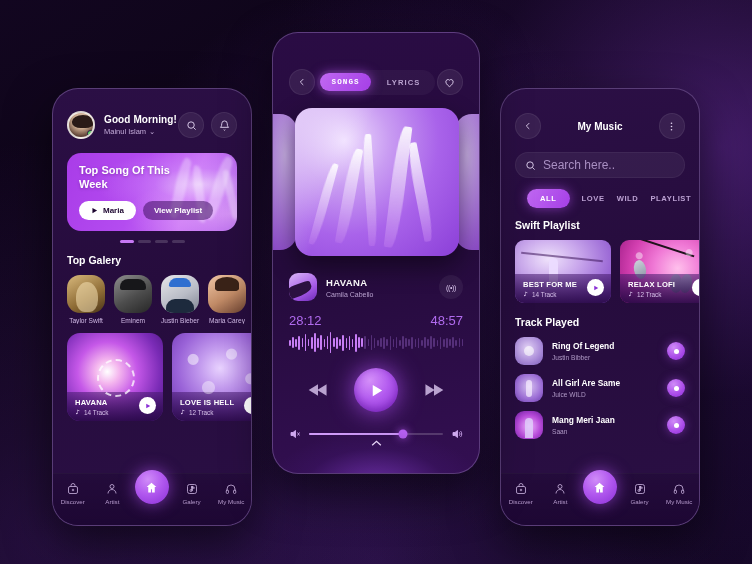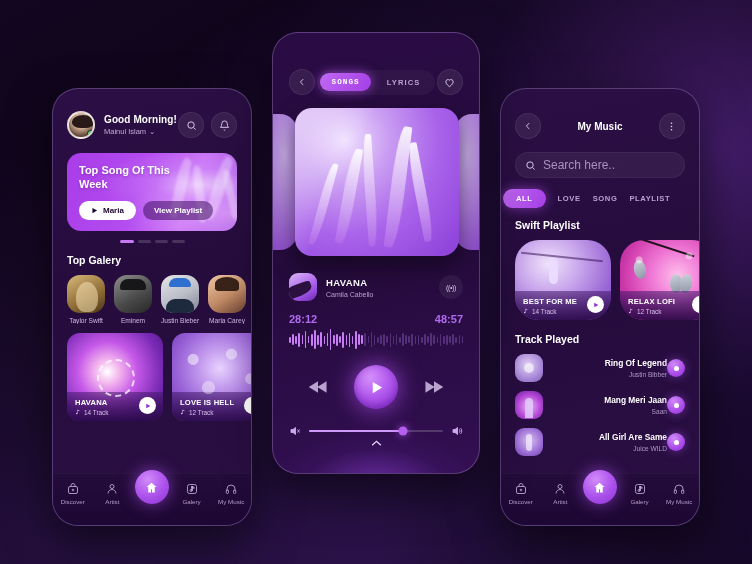--- a/index.html
+++ b/index.html
@@ -175,21 +175,21 @@
     background:linear-gradient(150deg,#d9b6f7,#a75ce8 60%,#6f2ab8);
   }
   .c-thumb::after{content:"";position:absolute;left:-3px;top:11px;width:26px;height:12px;background:#2b1140;
     transform:rotate(-20deg);border-radius:40% 20% 50% 10%;}
   .c-meta{ margin-left:9px;flex:1; }
   .c-meta .n1{ color:#fff;font-size:9.5px;font-weight:bold;letter-spacing:.4px; }
   .c-meta .n2{ color:#b9a2cf;font-size:7px;margin-top:3px; }
   .cast{ width:24px;height:24px;border-radius:50%;background:rgba(255,255,255,.06);
          display:flex;align-items:center;justify-content:center;color:#dcc7ee;font-size:7px;letter-spacing:-.4px; }
 
-  .c-times{ display:flex;justify-content:space-between;padding:12px 16px 0 16px;color:#b06bee;font-size:11px;font-weight:bold; }
+  .c-times{ display:flex;justify-content:space-between;padding:12px 16px 0 16px;color:#b06bee;font-size:13px;font-weight:normal; }
   .wave{ display:flex;align-items:center;gap:1.5px;height:24px;padding:5px 16px 0 16px; }
   .wave i{ width:2px;border-radius:1px;display:block; }
 
   .c-ctrl{ display:flex;align-items:center;justify-content:center;gap:26px;padding:16px 0 0 0; }
   .big-play{
     width:44px;height:44px;border-radius:50%;
     background:radial-gradient(circle at 36% 28%, #d48ff9 0%, #b45cf0 45%, #9234d9 100%);
     display:flex;align-items:center;justify-content:center;
     box-shadow:0 0 24px rgba(175,80,240,.8), inset 0 -3px 8px rgba(80,10,140,.5);
   }
@@ -209,27 +209,27 @@
   .r-title{ color:#fff;font-size:10px;font-weight:bold; }
   .search{
     margin:13px 14px 0 14px;height:26px;border-radius:16px;background:rgba(255,255,255,.06);
     border:1px solid rgba(255,255,255,.05);display:flex;align-items:center;padding:0 9px;gap:7px;
   }
   .search input{
     flex:1;background:transparent;border:0;outline:0;color:#fff;font-size:12px;
     font-family:"Liberation Sans", sans-serif;
   }
   .search input::placeholder{ color:#a98fc2; }
-  .chips{ display:flex;align-items:center;gap:12px;padding:11px 14px 0 2px; }
+  .chips{ display:flex;align-items:center;gap:12px;padding:11px 14px 0 26px; }
   .chip{ color:#bba0d2;font-size:7.6px;font-weight:bold;letter-spacing:.6px; }
   .chip.on{ color:#fff;background:linear-gradient(120deg,#c068f2,#a53fe6);padding:5px 13px;border-radius:16px;
             box-shadow:0 0 12px rgba(180,80,240,.6); }
 
   .pl-row{ display:flex;gap:9px;padding:9px 0 0 14px; }
-  .plcard{ width:96px;height:80px;border-radius:24px;position:relative;overflow:hidden;flex:none; }
+  .plcard{ width:96px;height:63px;border-radius:9px;position:relative;overflow:hidden;flex:none; }
   .pc-a{ background:
       radial-gradient(ellipse at 35% 30%, #efe2fb 0%, #c9a7ec 35%, #9c6ad6 70%, #7742bd 100%);}
   .pc-a .fig{position:absolute;left:34px;top:18px;width:9px;height:26px;border-radius:5px;background:rgba(235,220,255,.92);}
   .pc-a .ln{position:absolute;left:6px;top:16px;width:82px;height:1.5px;background:rgba(60,20,90,.55);transform:rotate(6deg);}
   .pc-b{ background:
       radial-gradient(circle at 60% 45%, #ffc0ec 0%, #f07ad6 35%, #d33fb0 70%, #a3208a 100%);}
   .pc-b::after{content:"";position:absolute;inset:0;
       background:
         radial-gradient(circle at 20% 25%, rgba(255,255,255,.45) 0 3px, rgba(0,0,0,0) 4px),
         radial-gradient(circle at 72% 20%, rgba(255,255,255,.4) 0 3px, rgba(0,0,0,0) 4px),
@@ -239,21 +239,21 @@
   .pc-b .stem{position:absolute;left:2px;top:4px;width:74px;height:1.6px;background:#20121c;transform:rotate(18deg);}
 
   .rp-item{ display:flex;align-items:center;padding:9px 14px 0 14px; }
   .rp-thumb{ width:28px;height:28px;border-radius:9px;flex:none;overflow:hidden;position:relative; }
   .rt1{ background:radial-gradient(circle at 45% 40%, #e4d3f7, #a98ad8 60%, #7b5cb8);}
   .rt1::after{content:"";position:absolute;left:9px;top:9px;width:10px;height:10px;border-radius:50%;background:rgba(255,255,255,.6);}
   .rt2{ background:radial-gradient(circle at 50% 45%, #d9c4f2, #9d6fd6 60%, #6c3cae);}
   .rt2::after{content:"";position:absolute;left:11px;top:6px;width:6px;height:17px;border-radius:4px;background:rgba(245,235,255,.75);}
   .rt3{ background:radial-gradient(circle at 50% 55%, #f0b4ff, #b649d8 55%, #6b1c9e);}
   .rt3::after{content:"";position:absolute;left:10px;top:7px;width:8px;height:20px;border-radius:4px 4px 0 0;background:rgba(225,205,250,.85);}
-  .rp-meta{ margin-left:9px;flex:1;text-align:right; }
+  .rp-meta{ margin-left:9px;flex:1; }
   .rp-meta .m1{ color:#fff;font-size:8.4px;font-weight:bold; }
   .rp-meta .m2{ color:#b09ac6;font-size:6.6px;margin-top:3px; }
   .rp-btn{
     width:18px;height:18px;border-radius:50%;flex:none;
     background:radial-gradient(circle at 38% 30%, #d08cf8, #a94ae8 60%, #8a2fd6);
     display:flex;align-items:center;justify-content:center;
     box-shadow:0 0 10px rgba(175,80,240,.5);
   }
   .rp-btn i{ width:5px;height:5px;border-radius:50%;background:#fff;display:block; }
 </style>
@@ -600,21 +600,21 @@
           <circle cx="15" cy="7" r="2.2" fill="#2b0f45"></circle>
           <line x1="4" y1="16" x2="20" y2="16"></line>
           <circle cx="9" cy="16" r="2.2" fill="#2b0f45"></circle>
         </svg>
     </span>
   </div>
 
   <div class="chips">
     <div class="chip on">ALL</div>
     <div class="chip">LOVE</div>
-    <div class="chip">SONG</div>
+    <div class="chip">WILD</div>
     <div class="chip">PLAYLIST</div>
   </div>
 
   <div class="sec-title">Swift Playlist</div>
   <div class="pl-row">
     <div class="plcard pc-a">
       <span class="ln"></span>
         <span class="fig"></span>
       <div class="rc-foot">
         <div>
@@ -667,34 +667,34 @@
     <div class="rp-thumb rt1"></div>
     <div class="rp-meta">
       <div class="m1">Ring Of Legend</div>
       <div class="m2">Justin Bibber</div>
     </div>
     <div class="rp-btn">
         <i></i>
       </div>
   </div>
   <div class="rp-item">
+    <div class="rp-thumb rt2"></div>
+    <div class="rp-meta">
+      <div class="m1">All Girl Are Same</div>
+      <div class="m2">Juice WILD</div>
+    </div>
+    <div class="rp-btn">
+        <i></i>
+      </div>
+  </div>
+  <div class="rp-item">
     <div class="rp-thumb rt3"></div>
     <div class="rp-meta">
       <div class="m1">Mang Meri Jaan</div>
       <div class="m2">Saan</div>
-    </div>
-    <div class="rp-btn">
-        <i></i>
-      </div>
-  </div>
-  <div class="rp-item">
-    <div class="rp-thumb rt2"></div>
-    <div class="rp-meta">
-      <div class="m1">All Girl Are Same</div>
-      <div class="m2">Juice WILD</div>
     </div>
     <div class="rp-btn">
         <i></i>
       </div>
   </div>
 
   <div class="nav">
     <div class="nav-item">
       <svg width="12" height="12" viewBox="0 0 24 24" fill="none" stroke="#cdb6e2" stroke-width="1.6">
           <rect x="3" y="7" width="18" height="14" rx="3"></rect>

